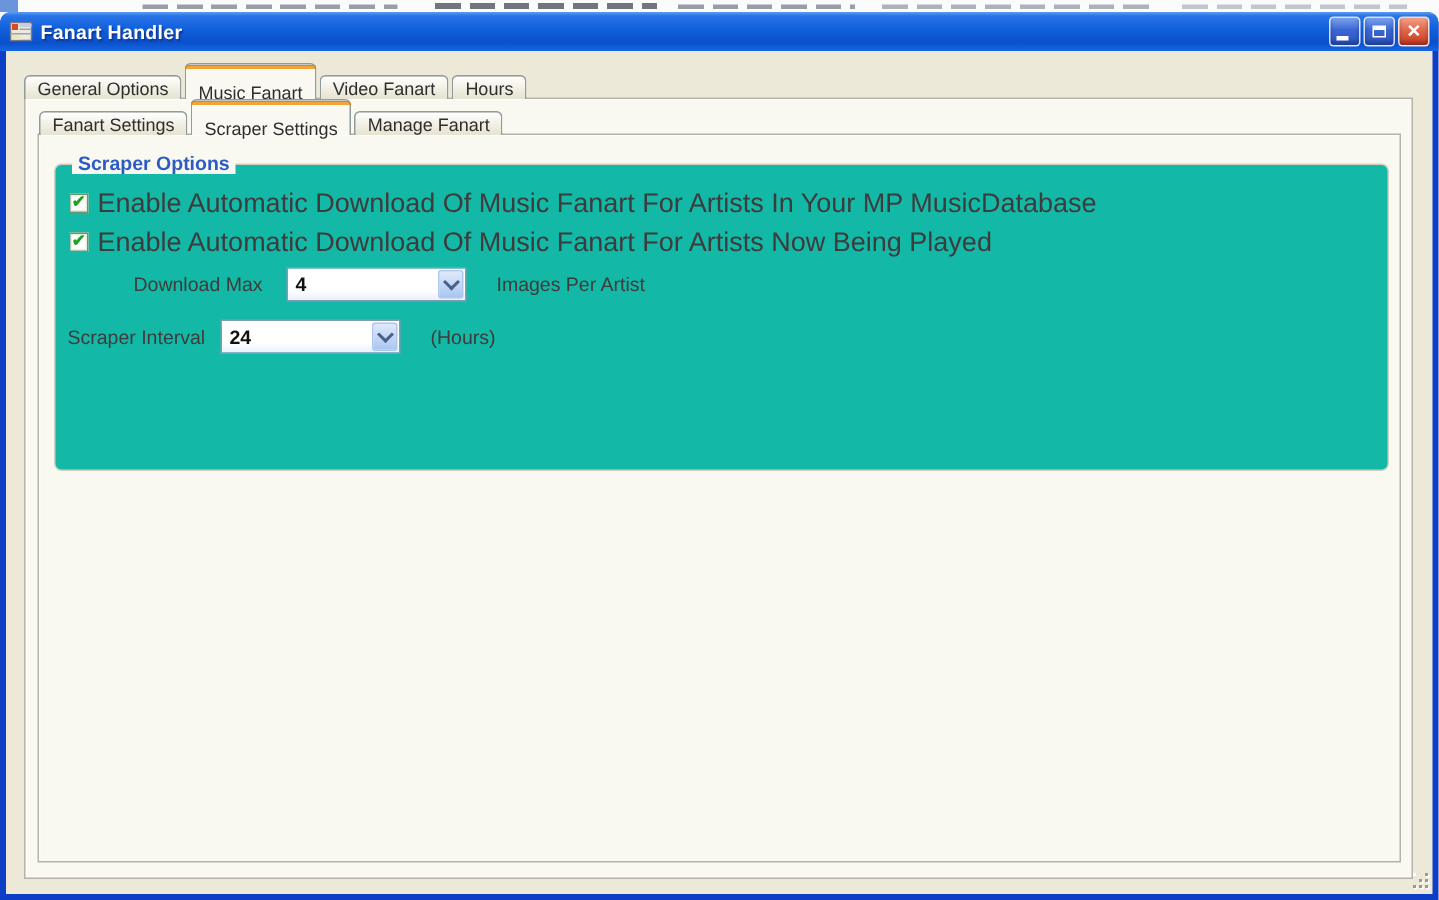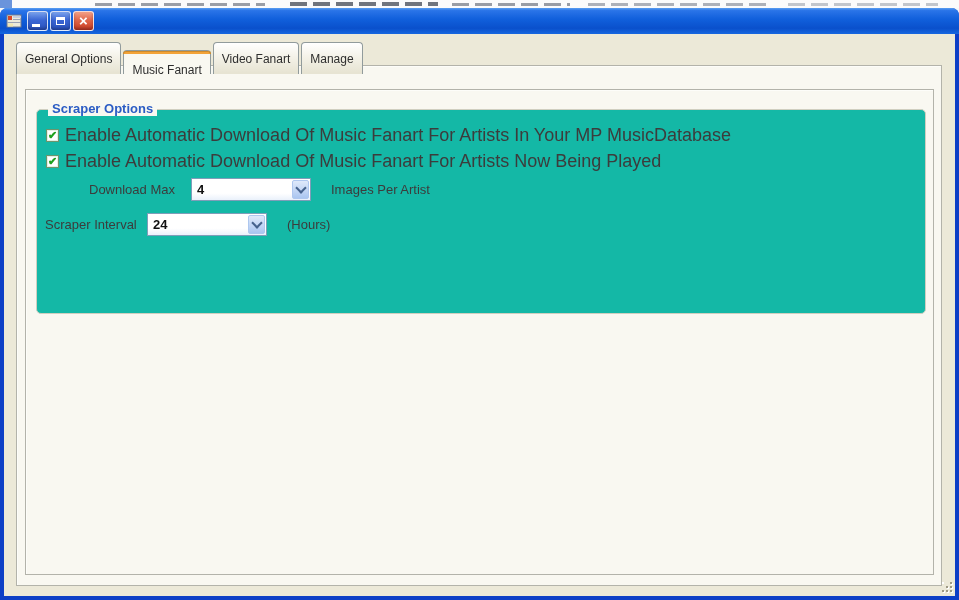--- a/index.html
+++ b/index.html
@@ -36,21 +36,21 @@
   .glyph-min{width:8px;height:3px;background:#fff;align-self:flex-end;margin:0 0 3px -4px;}
   .glyph-max{width:9px;height:8px;box-sizing:border-box;border:1px solid #fff;border-top:3px solid #fff;}
   .glyph-close{color:#fff;font-size:15px;font-weight:bold;line-height:1;margin-top:-2px;}
 
   .client{position:absolute;top:26px;left:4px;width:951px;height:562px;background:#ece9d8;}
 
   
   .tabrow{position:absolute;display:flex;align-items:flex-end;gap:2px;z-index:3;}
   .tabrow.outer{top:8px;left:12px;}
   .tabrow.inner{top:32px;left:22px;}
-  .tab{height:32px;box-sizing:border-box;border:1px solid #919b9c;border-bottom:none;
+  .tab{height:16px;box-sizing:border-box;border:1px solid #919b9c;border-bottom:none;
        border-radius:4px 4px 0 0;padding:0 8px;display:flex;align-items:center;
        font-size:12px;color:#2e2e2e;white-space:nowrap;cursor:pointer;position:relative;
        background:linear-gradient(180deg,#ffffff 0%,#f4f2e8 45%,#e7e4d3 95%);}
   .tab.sel{height:24px;background:#f9f8f1;padding-top:14px;z-index:4;}
   .stripe{position:absolute;top:0;left:-1px;right:-1px;height:3px;background:#f3a338;
           border-radius:4px 4px 0 0;border:1px solid #cf8a2a;border-bottom:none;box-sizing:border-box;}
 
   
   .page{position:absolute;box-sizing:border-box;background:#f9f8f1;
         border:1px solid #b3b3aa;box-shadow:1px 1px 0 #fdfdf9 inset;}
@@ -113,20 +113,21 @@
 
     <div class="titlebar">
       <svg class="app-icon" viewBox="0 0 16 16">
         <rect x="1" y="2" width="14" height="12" fill="#eceada" stroke="#6f7890" stroke-width="1"></rect>
         <rect x="2" y="3" width="4" height="4" fill="#d84a28"></rect>
         <rect x="7" y="3" width="8" height="2" fill="#c8cede"></rect>
         <line x1="7" y1="6.5" x2="15" y2="6.5" stroke="#9aa2b4" stroke-width="1"></line>
         <line x1="1" y1="9.5" x2="15" y2="9.5" stroke="#9aa2b4" stroke-width="1"></line>
         <rect x="2" y="10.5" width="5" height="3" fill="#f0e6b0"></rect>
       </svg>
+      <span class="title">Fanart Handler</span>
       <span class="winbtns">
         <span class="wbtn min">
           <span class="glyph-min"></span>
         </span>
         <span class="wbtn max">
           <span class="glyph-max"></span>
         </span>
         <span class="wbtn close">
           <span class="glyph-close">×</span>
         </span>
@@ -140,26 +141,38 @@
           <span>General Options</span>
         </div>
         <div class="tab sel">
           <span class="stripe"></span>
           <span>Music Fanart</span>
         </div>
         <div class="tab">
           <span>Video Fanart</span>
         </div>
         <div class="tab">
-          <span>Manage</span>
+          <span>Hours</span>
         </div>
       </div>
 
       <div class="page outer-page"></div>
 
+      <div class="tabrow inner">
+        <div class="tab">
+          <span>Fanart Settings</span>
+        </div>
+        <div class="tab sel">
+          <span class="stripe"></span>
+          <span>Scraper Settings</span>
+        </div>
+        <div class="tab">
+          <span>Manage Fanart</span>
+        </div>
+      </div>
 
       <div class="page inner-page">
         <div class="groupbox">
           <span class="gb-title">Scraper Options</span>
 
           <div class="cbrow r1">
             <span class="checkbox">
               <span class="check">✔</span>
             </span>
             <span class="cblabel">Enable Automatic Download Of Music Fanart For Artists In Your MP MusicDatabase</span>

